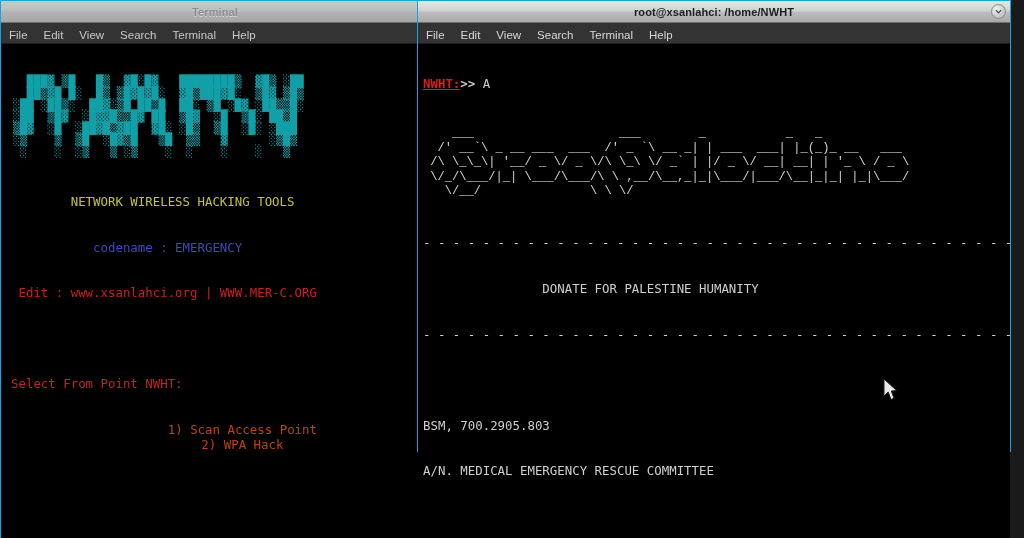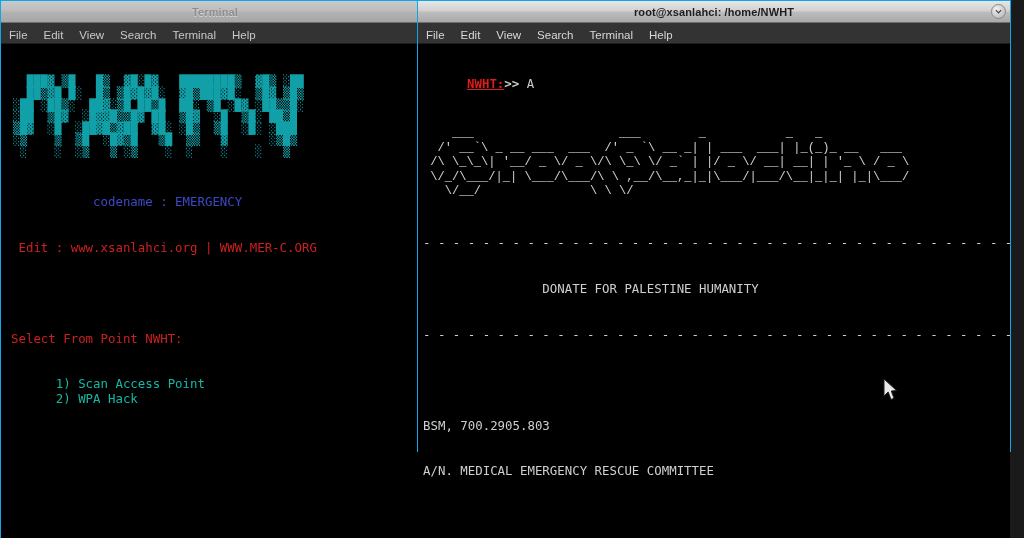--- a/index.html
+++ b/index.html
@@ -65,23 +65,23 @@
     font-family: "DejaVu Sans Mono", monospace;
     font-size: 11.5px; line-height: 11.6px;
     letter-spacing: 0px;
     white-space: pre; color: #12a0a8;
     margin: 0 0 6px 2px;
   }
   .l-yellow { color: #c5c52b; }
   .l-green  { color: #22b422; }
   .l-blue   { color: #3b49c8; }
   .l-red    { color: #cc2020; }
-  .l-teal   { color: #14b8a6; }
+  .l-teal   { color: #c2410c; text-align: center; }
   .l-white  { color: #cccccc; }
-  .prompt-red { color: #e01b1b; text-decoration: underline; font-weight: bold; margin-left: 44px; }
+  .prompt-red { color: #e01b1b; text-decoration: underline; font-weight: bold; }
   .prompt-gt { color: #c9c9c9; font-weight: bold; }
 
   
   #win-right { left: 417px; top: 0; width: 594px; height: 452px; }
   #term-right { height: 494px; width: 592px; padding-left: 5px; }
   .figlet {
     font-family: Liberation Mono, monospace;
     font-size: 12.1px; line-height: 14.6px;
     white-space: pre; color: #cfcfcf;
     margin: 4px 0 6px 0;
@@ -109,20 +109,21 @@
       <span class="mi">Help</span>
     </div>
     <div class="term" id="term-left">
       <div class="ascii-art">  ███▓ ▒█   █▒  ▓█░█▓   ████████▒  ▓█▒ ░██
   ██▒▓█ █░  █▒ ▒█▓█▓█░  ▓█▒███▓█░  ▒█▓ ▒█▒
 ░██ ░██▒░  ██▓░▒█ ██▒█  ██░ ▒█ ░█▓ ░██▒▒█░
 ░██  ▒█▓  ░█▓▓█▒▒█▓ ██  ▒█▓  ░█  ▒█░ ██▒█ 
 ▒█▓  ░█  ░██▓█▒▓██  ▓█░ ░█▒  ▒█  ░█░ ░███ 
 ░▒    ▒  ▒█  ░█▓▒█   ▒█  ▒▒   ▓      ░▒█▒ 
  ░    ░  ░▒   ▒ ░▒    ░  ░    ░    ░   ▒  </div>
+      <div class="l-yellow">        NETWORK WIRELESS HACKING TOOLS</div>
       <div class="l-blue">           codename : EMERGENCY</div>
       <div class="l-red"> Edit : www.xsanlahci.org | WWW.MER-C.ORG</div>
       <div style="height:15px"></div>
       <div class="l-red">Select From Point NWHT:</div>
       <div id="left-menu-items"><div class="l-teal">      1) Scan Access Point</div><div class="l-teal">      2) WPA Hack</div></div>
       
       
       
       
     </div>

